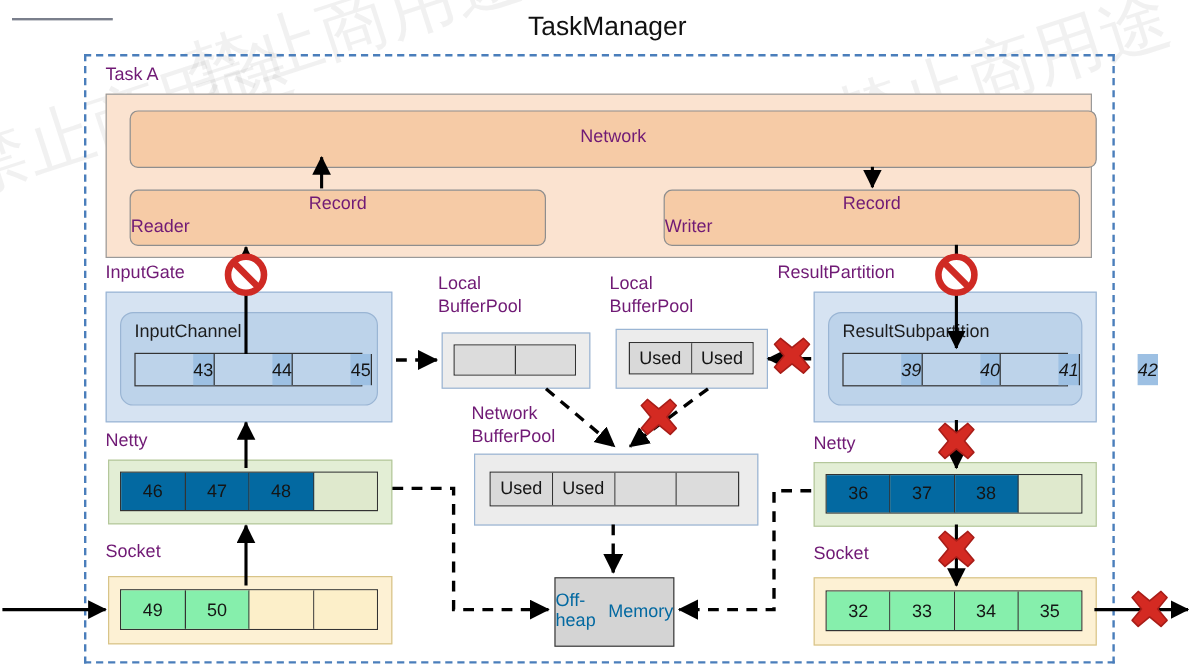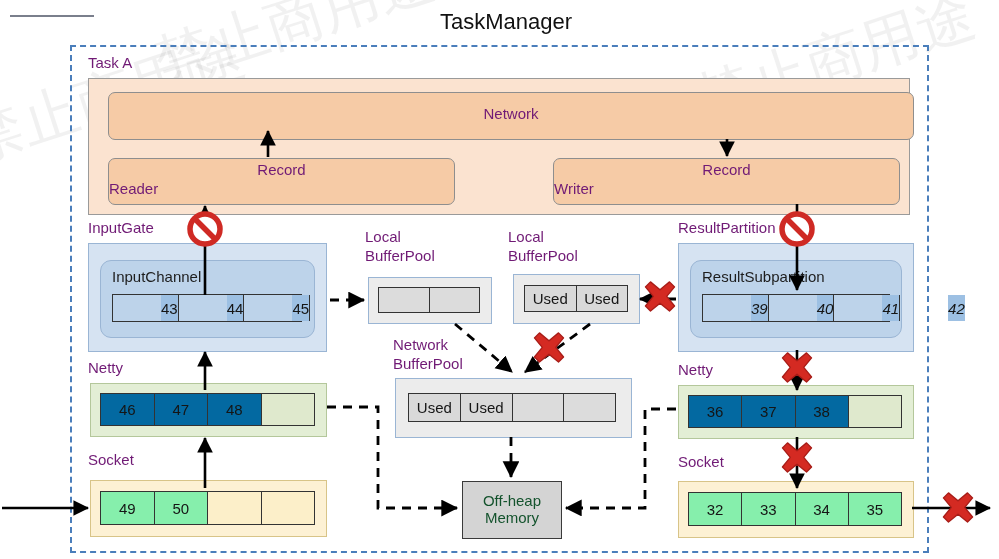--- a/index.html
+++ b/index.html
@@ -36,22 +36,22 @@
   .cell.yellow{background:#86efac;}
   .cell.yellow.empty{background:#fcefc9;}
   .cell.gray{background:#d9d9d9;}
   .cell.gray.empty{background:#dcdcdc;}
 
   .green-outer{position:absolute;background:#e3eed5;border:1px solid #b4c79b;}
   .yellow-outer{position:absolute;background:#fdf1d4;border:1px solid #d8c488;}
   .gray-outer{position:absolute;background:#ececec;border:1px solid #9ab5d4;}
 
   .offheap{position:absolute;background:#d4d4d4;border:1.6px solid #3a3a3a;
-           display:flex;flex-direction:column;align-items:center;justify-content:center;
-           font-size:15px;line-height:1.12;color:#14532d;}
+           display:flex;flex-direction:row;align-items:center;justify-content:center;
+           font-size:15px;line-height:1.12;color:#0369a1;}
 
   svg.ov{position:absolute;left:0;top:0;width:999px;height:559px;pointer-events:none;}
 
   .wm{position:absolute;color:rgba(120,120,120,0.10);font-size:58px;
       font-family:"DejaVu Sans",sans-serif;user-select:none;}
 </style>
 </head>
 <body>
 
 <div id="stage">
@@ -84,21 +84,21 @@
   <div class="blue-outer" style="left:88px;top:243px;width:237px;height:107px;"></div>
   <div class="blue-inner" style="left:100px;top:260px;width:213px;height:76px;"></div>
   <div class="inner-title" style="left:112px;top:268px;">InputChannel</div>
   <div class="strip" style="left:112px;top:294px;width:190px;height:28px;">
     <div class="cell blue">43</div>
     <div class="cell blue">44</div>
     <div class="cell blue">45</div>
     <div class="cell blue empty"></div>
   </div>
 
-  <div class="lbl" style="left:678px;top:220px;">ResultPartition</div>
+  <div class="lbl" style="left:648px;top:220px;">ResultPartition</div>
   <div class="blue-outer" style="left:678px;top:243px;width:234px;height:107px;"></div>
   <div class="blue-inner" style="left:690px;top:260px;width:210px;height:76px;"></div>
   <div class="inner-title" style="left:702px;top:268px;">ResultSubpartition</div>
   <div class="strip" style="left:702px;top:294px;width:188px;height:28px;font-style:italic;">
     <div class="cell blue">39</div>
     <div class="cell blue">40</div>
     <div class="cell blue">41</div>
     <div class="cell blue">42</div>
   </div>
 

